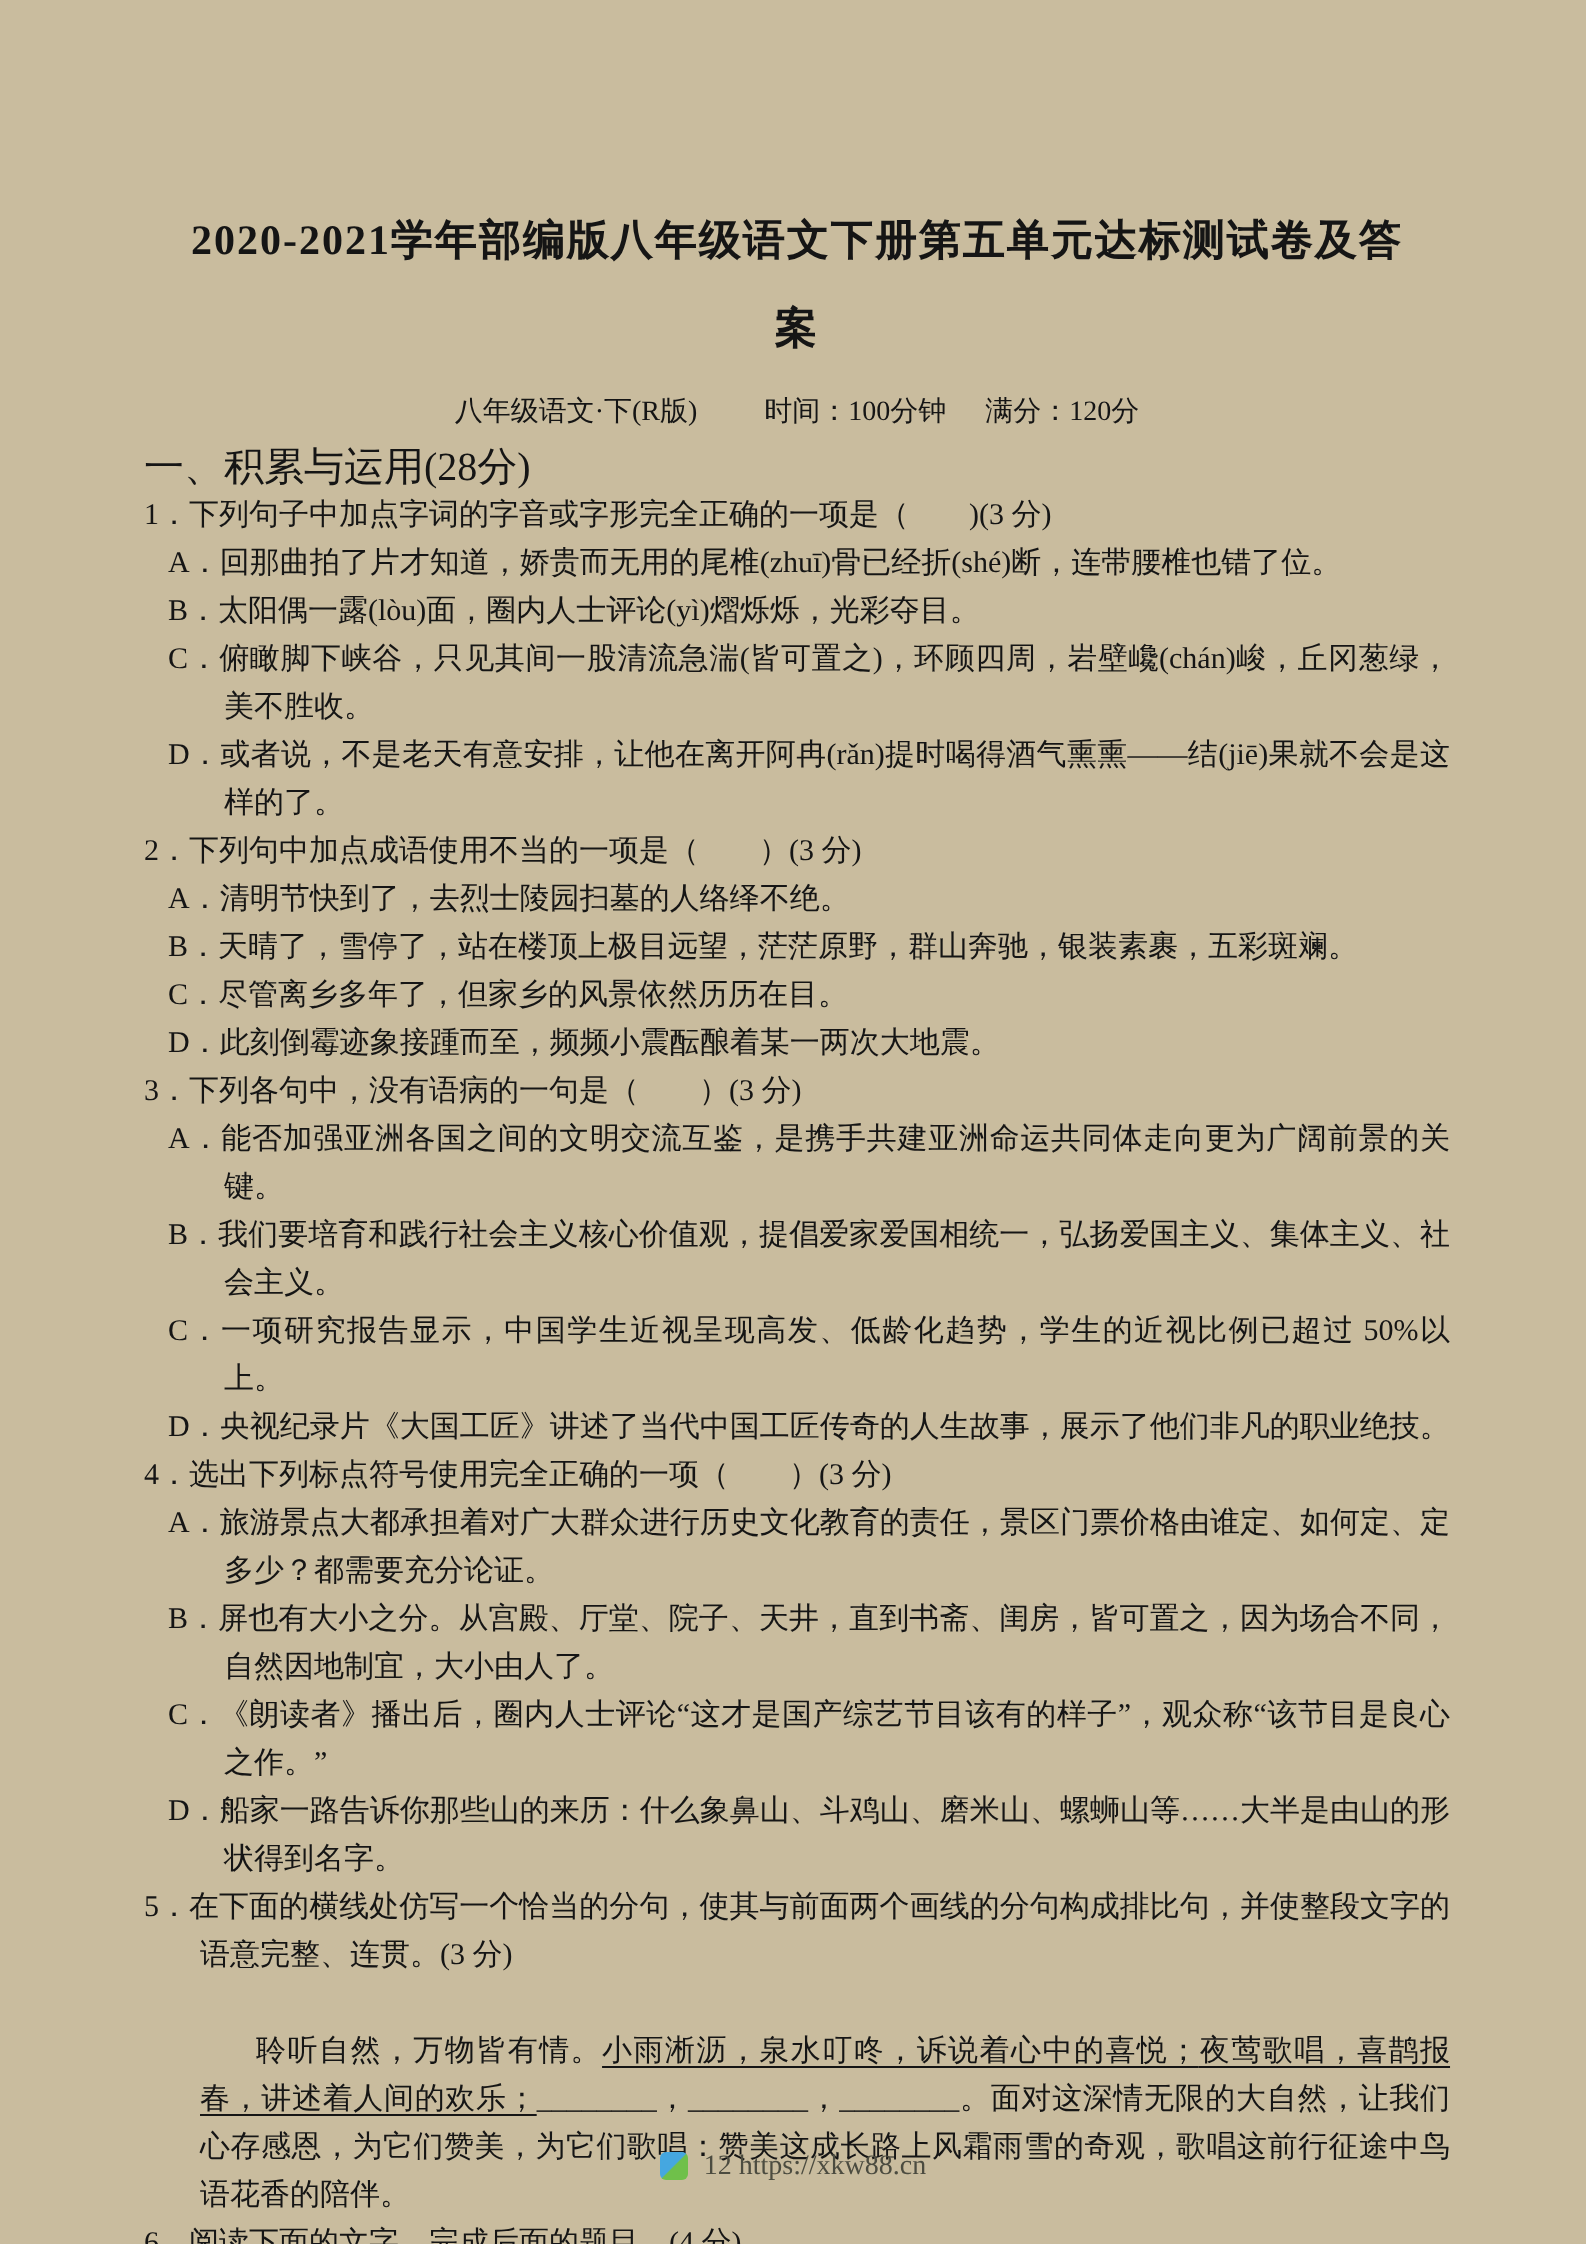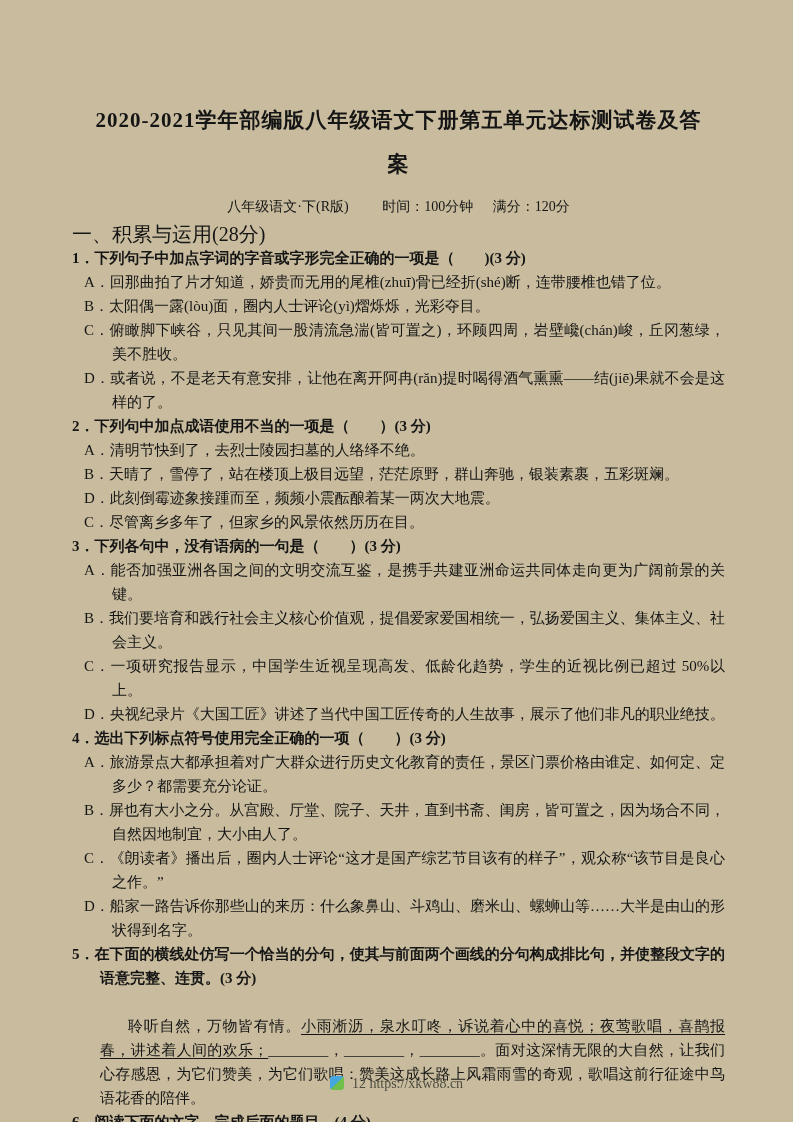--- a/index.html
+++ b/index.html
@@ -35,21 +35,20 @@
     margin-top: 9px;
     margin-bottom: 3px;
   }
   .subtitle .seg-time { margin-left: 30px; }
   .subtitle .seg-score { margin-left: 16px; }
   .body-text { font-size: 15px; line-height: 24px; text-align: justify; }
   .section-heading { font-size: 20px; line-height: 24px; }
   .stem {
     padding-left: 28px;
     text-indent: -28px;
-    font-weight: bold;
   }
   .option {
     margin-left: 12px;
     padding-left: 28px;
     text-indent: -28px;
   }
   .para {
     margin-left: 28px;
     text-indent: 28px;
     margin-top: 24px;
@@ -98,22 +97,22 @@
       <p class="option">A．回那曲拍了片才知道，娇贵而无用的尾椎(zhuī)骨已经折(shé)断，连带腰椎也错了位。</p>
       <p class="option">B．太阳偶一露(lòu)面，圈内人士评论(yì)熠烁烁，光彩夺目。</p>
       <p class="option">C．俯瞰脚下峡谷，只见其间一股清流急湍(皆可置之)，环顾四周，岩壁巉(chán)峻，丘冈葱绿，美不胜收。</p>
       <p class="option">D．或者说，不是老天有意安排，让他在离开阿冉(rǎn)提时喝得酒气熏熏——结(jiē)果就不会是这样的了。</p>
     </div>
 
     <div class="q">
       <p class="stem">2．下列句中加点成语使用不当的一项是（　　）(3 分)</p>
       <p class="option">A．清明节快到了，去烈士陵园扫墓的人络绎不绝。</p>
       <p class="option">B．天晴了，雪停了，站在楼顶上极目远望，茫茫原野，群山奔驰，银装素裹，五彩斑斓。</p>
+      <p class="option">C．尽管离乡多年了，但家乡的风景依然历历在目。</p>
       <p class="option">D．此刻倒霉迹象接踵而至，频频小震酝酿着某一两次大地震。</p>
-      <p class="option">C．尽管离乡多年了，但家乡的风景依然历历在目。</p>
     </div>
 
     <div class="q">
       <p class="stem">3．下列各句中，没有语病的一句是（　　）(3 分)</p>
       <p class="option">A．能否加强亚洲各国之间的文明交流互鉴，是携手共建亚洲命运共同体走向更为广阔前景的关键。</p>
       <p class="option">B．我们要培育和践行社会主义核心价值观，提倡爱家爱国相统一，弘扬爱国主义、集体主义、社会主义。</p>
       <p class="option">C．一项研究报告显示，中国学生近视呈现高发、低龄化趋势，学生的近视比例已超过 50%以上。</p>
       <p class="option">D．央视纪录片《大国工匠》讲述了当代中国工匠传奇的人生故事，展示了他们非凡的职业绝技。</p>
     </div>
 

